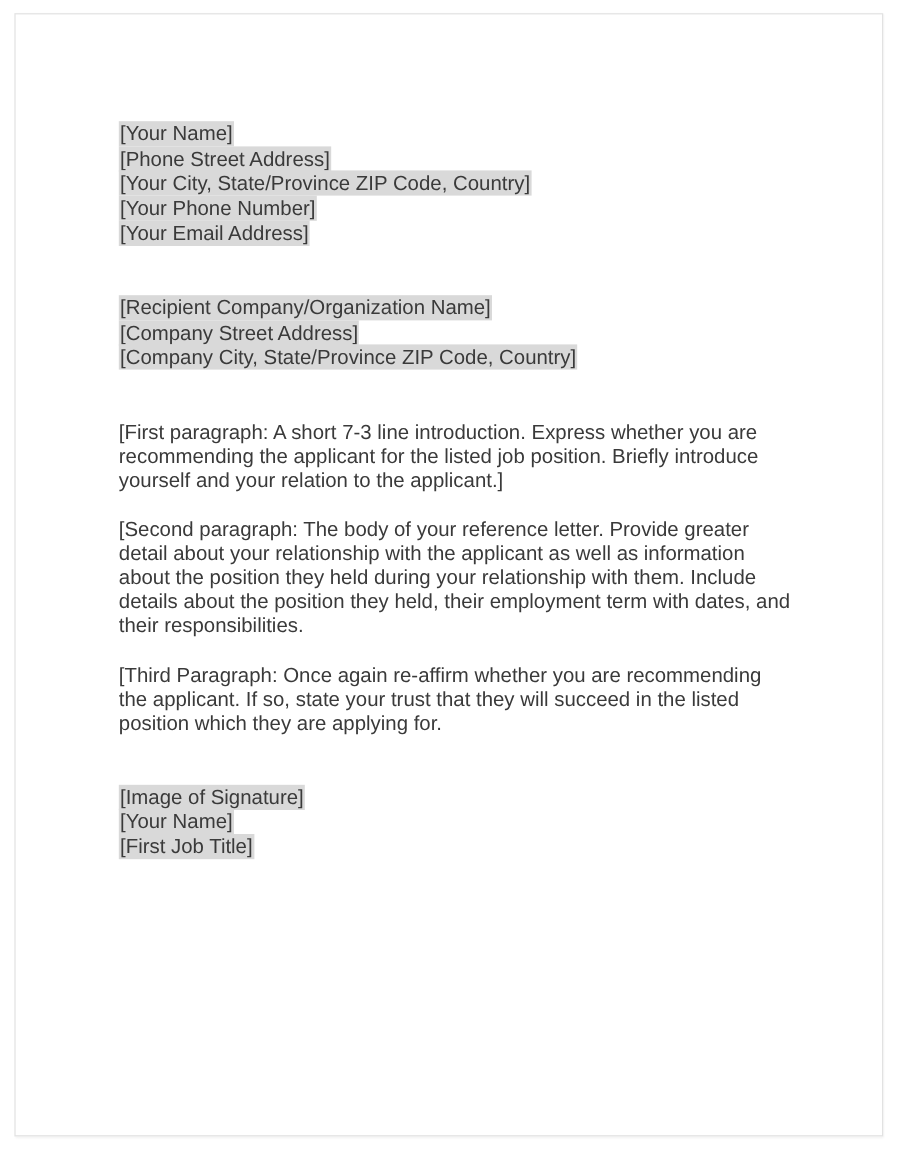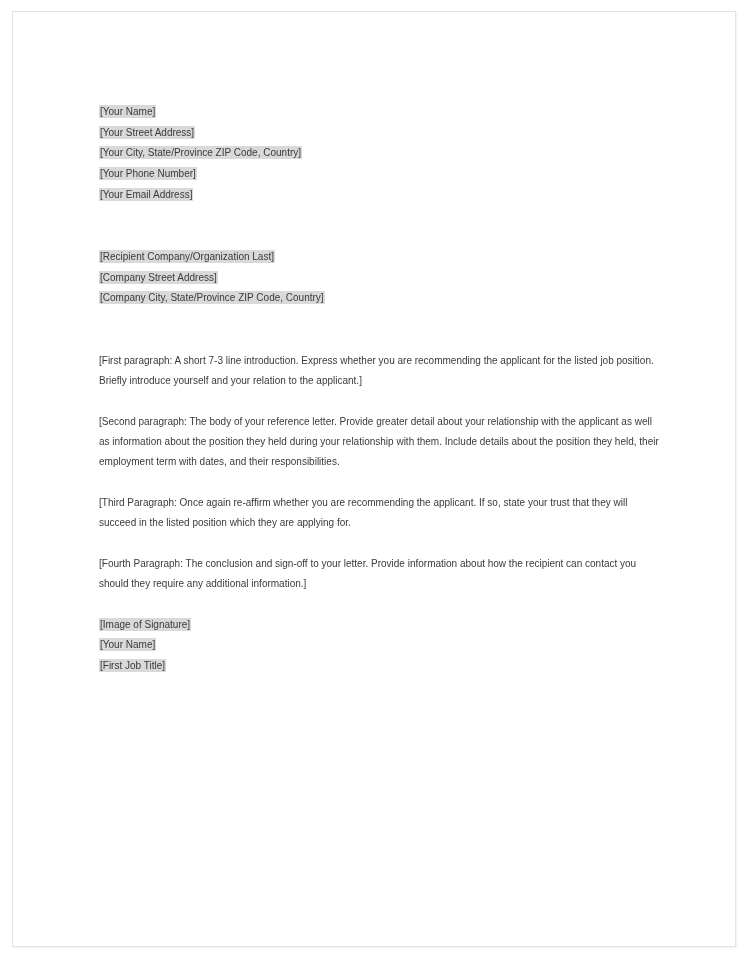--- a/index.html
+++ b/index.html
@@ -23,21 +23,21 @@
       background: #ffffff;
       border: 1px solid #e2e2e2;
       box-shadow: 1px 1px 2px rgba(0,0,0,0.06);
     }
     .content {
       position: absolute;
       left: 86px;
       top: 90px;
       width: 560px;
       color: #3a3a3a;
-      font-size: 10px;
+      font-size: 17px;
       line-height: 20.7px;
     }
     .line {
       display: block;
       white-space: nowrap;
     }
     .hl {
       background: #d9d9d9;
       padding: 1px 1px;
     }
@@ -53,33 +53,33 @@
     }
   </style>
 </head>
 <body>
 
 <div class="page">
   <div class="content">
 
     <div>
       <span class="line"><span class="hl">[Your Name]</span></span>
-      <span class="line"><span class="hl">[Your Street Address]</span></span>
+      <span class="line"><span class="hl">[Phone Street Address]</span></span>
       <span class="line"><span class="hl">[Your City, State/Province ZIP Code, Country]</span></span>
       <span class="line"><span class="hl">[Your Phone Number]</span></span>
       <span class="line"><span class="hl">[Your Email Address]</span></span>
     </div>
 
     <div class="gap"></div>
 
 
     <div class="gap"></div>
 
     <div>
-      <span class="line"><span class="hl">[Recipient Company/Organization Last]</span></span>
+      <span class="line"><span class="hl">[Recipient Company/Organization Name]</span></span>
       <span class="line"><span class="hl">[Company Street Address]</span></span>
       <span class="line"><span class="hl">[Company City, State/Province ZIP Code, Country]</span></span>
     </div>
 
     <div class="gap"></div>
 
 
     <div class="para-gap"></div>
 
     <span class="para">[First paragraph: A short 7-3 line introduction. Express whether you are recommending the applicant for the listed job position. Briefly introduce yourself and your relation to the applicant.]</span>
@@ -87,21 +87,20 @@
     <div class="para-gap"></div>
 
     <span class="para">[Second paragraph: The body of your reference letter. Provide greater detail about your relationship with the applicant as well as information about the position they held during your relationship with them. Include details about the position they held, their employment term with dates, and their responsibilities.</span>
 
     <div class="para-gap"></div>
 
     <span class="para">[Third Paragraph: Once again re-affirm whether you are recommending the applicant. If so, state your trust that they will succeed in the listed position which they are applying for.</span>
 
     <div class="para-gap"></div>
 
-    <span class="para">[Fourth Paragraph: The conclusion and sign-off to your letter. Provide information about how the recipient can contact you should they require any additional information.]</span>
 
     <div class="para-gap"></div>
 
     <div>
       <span class="line"><span class="hl">[Image of Signature]</span></span>
       <span class="line"><span class="hl">[Your Name]</span></span>
       <span class="line"><span class="hl">[First Job Title]</span></span>
     </div>
 
   </div>

